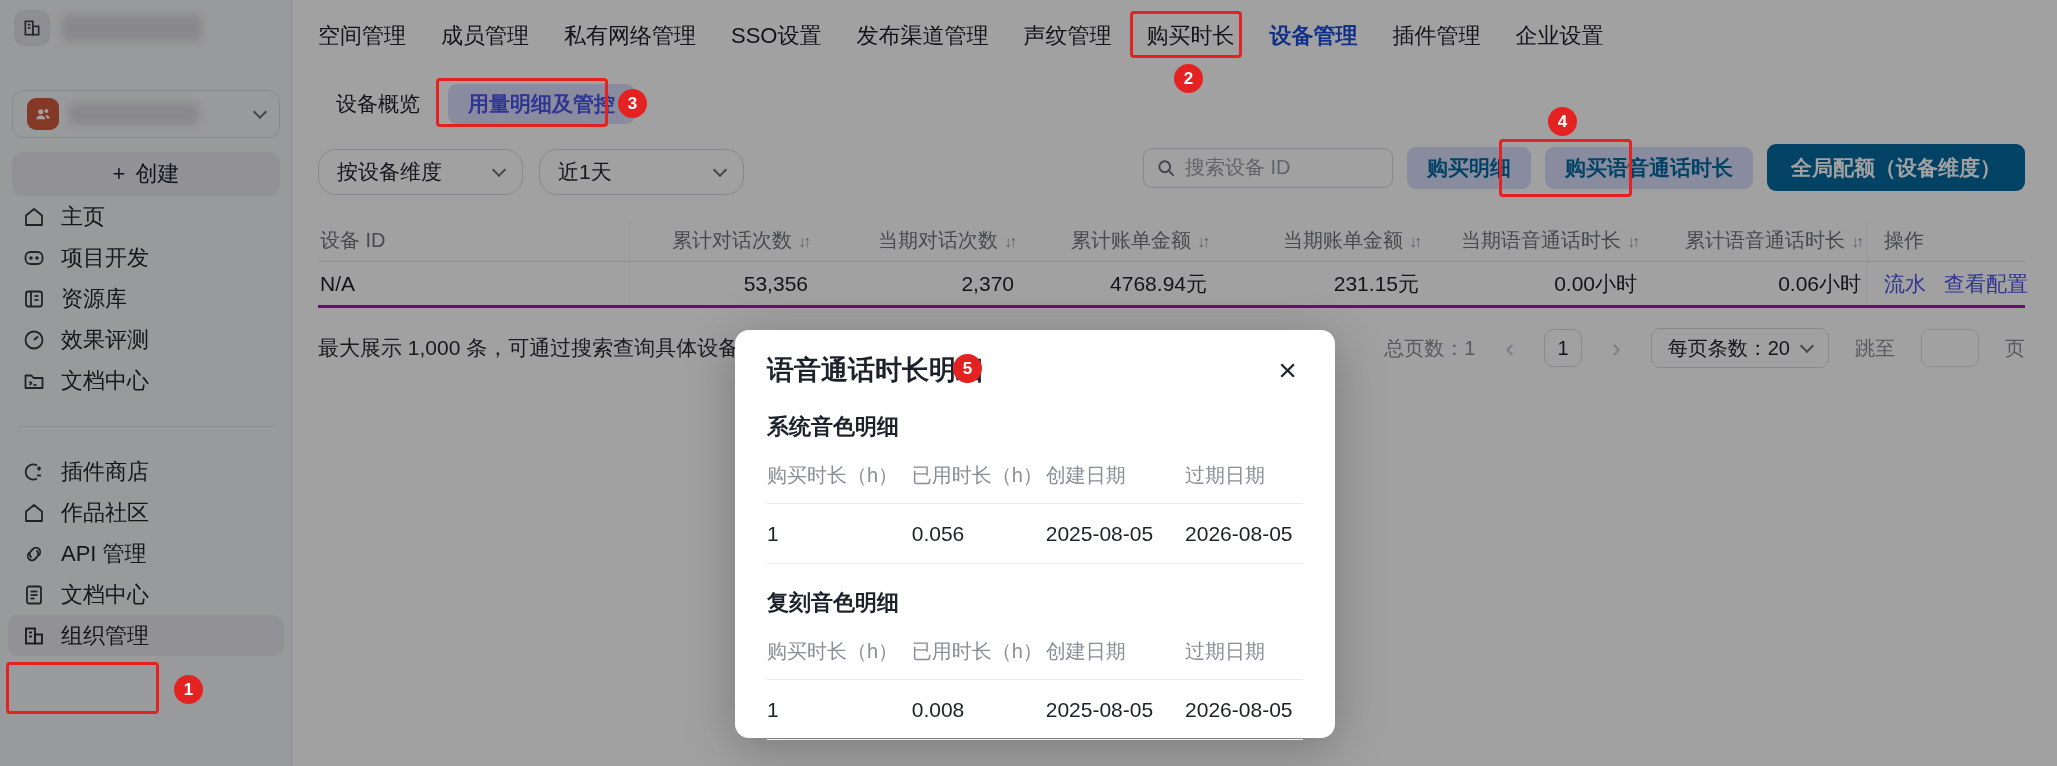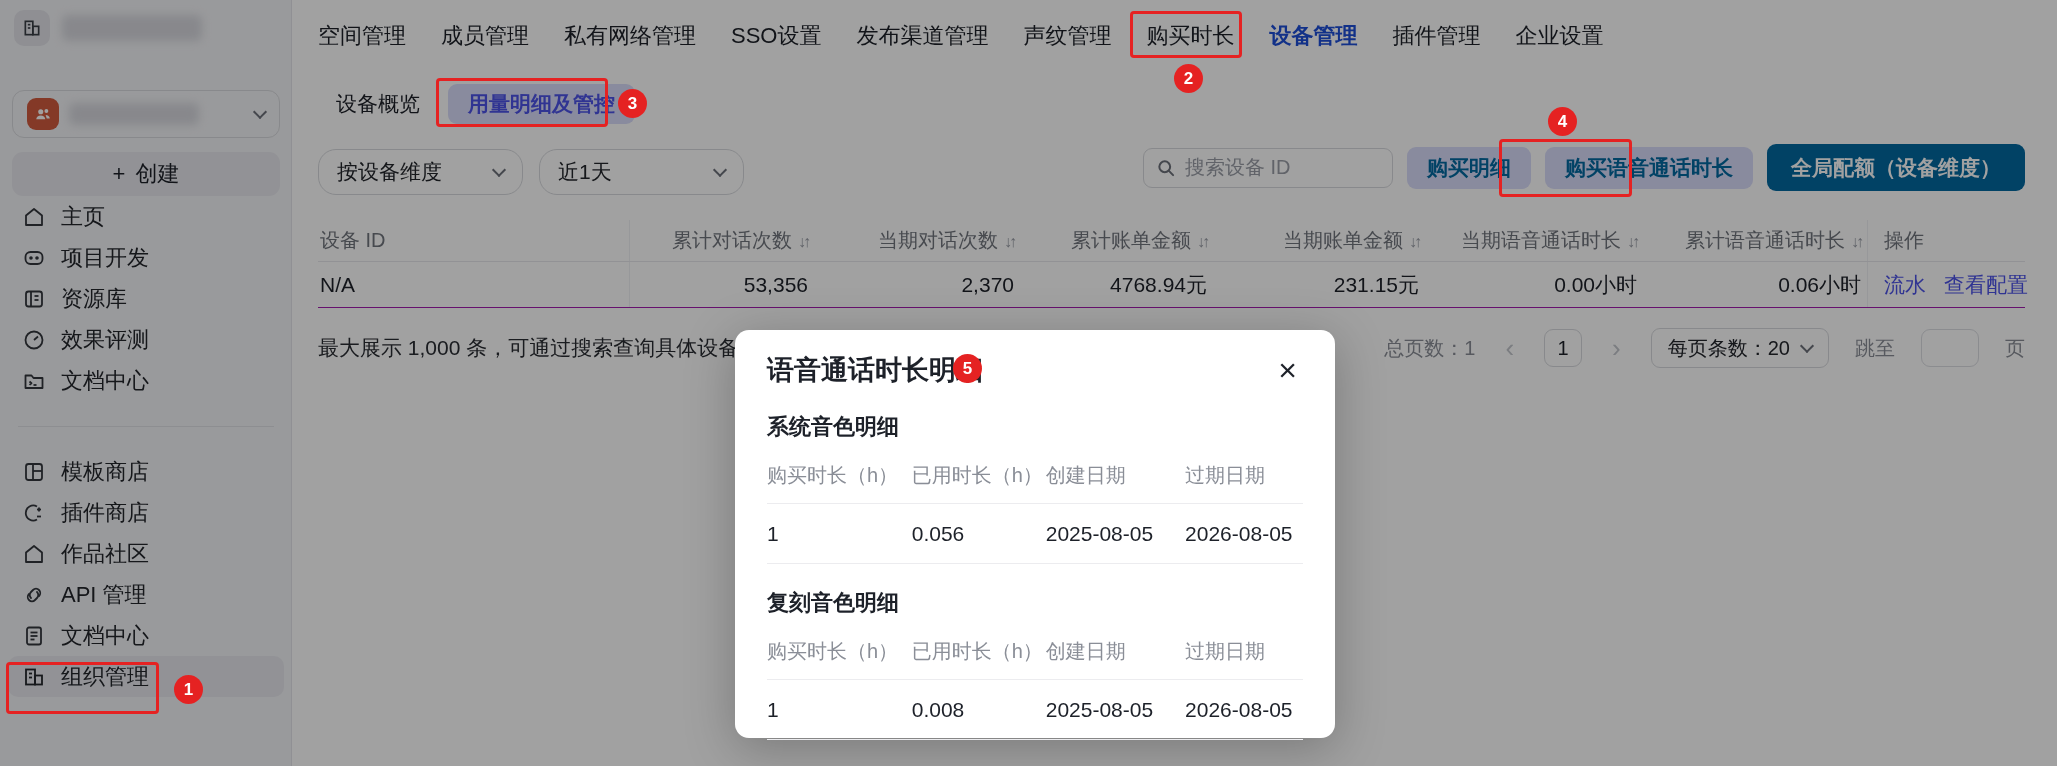--- a/index.html
+++ b/index.html
@@ -61,21 +61,21 @@
     font-size:21px; font-weight:600; display:flex; align-items:center; cursor:pointer; white-space:nowrap; }
   .btn-primary { height:47px; padding:0 24px; border-radius:9px; background:#0369a1; color:#fff;
     font-size:21px; font-weight:600; display:flex; align-items:center; cursor:pointer; white-space:nowrap; }
 
   
   .table { position:absolute; left:318px; right:32px; top:220px; }
   .t-row { display:grid; grid-template-columns:312px 184px 206px 193px 212px 218px 224px 1fr;
     align-items:center; }
   .t-head { height:42px; border-bottom:1px solid #e7e8ec; }
   .t-head .t-cell { font-size:20px; color:#71757d; }
-  .t-body { height:46px; border-bottom:1px solid #a21caf; }
+  .t-body { height:46px; border-bottom:3px solid #a21caf; }
   .t-body .t-cell { font-size:21px; color:#1d2129; }
   .t-cell { text-align:right; padding-right:6px; white-space:nowrap; }
   .t-cell.first { text-align:left; padding-left:2px; border-right:1px solid #f0f1f4; align-self:stretch;
     display:flex; align-items:center; }
   .t-cell.ops { text-align:left; padding-left:16px; border-left:1px solid #f0f1f4; align-self:stretch;
     display:flex; align-items:center; gap:18px; }
   .sort { font-size:16px; color:#9a9ea7; letter-spacing:-3px; margin-left:6px; }
   .link { color:#4d53e8; cursor:pointer; font-size:21px; }
 
   
@@ -185,28 +185,20 @@
         <svg width="24" height="24" viewBox="0 0 24 24" fill="none" stroke="#33373d" stroke-width="1.8" stroke-linejoin="round">
             <path d="M3.5 6.5h6l2 2.5h9v10h-17z"></path>
             <path d="M7.5 12.5l2 1.7-2 1.7"></path>
             <line x1="11.5" y1="16" x2="14.5" y2="16"></line>
           </svg>
         <span>文档中心</span>
       </div>
 
       <div class="menu-divider"></div>
 
-      <div class="menu-item">
-        <svg width="24" height="24" viewBox="0 0 24 24" fill="none" stroke="#33373d" stroke-width="1.8">
-            <rect x="4" y="4" width="16" height="16" rx="2.5"></rect>
-            <line x1="11" y1="4" x2="11" y2="20"></line>
-            <line x1="11" y1="11" x2="20" y2="11"></line>
-          </svg>
-        <span>模板商店</span>
-      </div>
       <div class="menu-item">
         <svg width="24" height="24" viewBox="0 0 24 24" fill="none" stroke="#33373d" stroke-width="1.8">
             <path d="M15 5.5a7.5 7.5 0 1 0 0 13"></path>
             <line x1="15" y1="8.5" x2="19" y2="8.5"></line>
             <line x1="15" y1="15.5" x2="19" y2="15.5"></line>
             <line x1="17" y1="6.5" x2="17" y2="10.5"></line>
           </svg>
         <span>插件商店</span>
       </div>
       <div class="menu-item">

